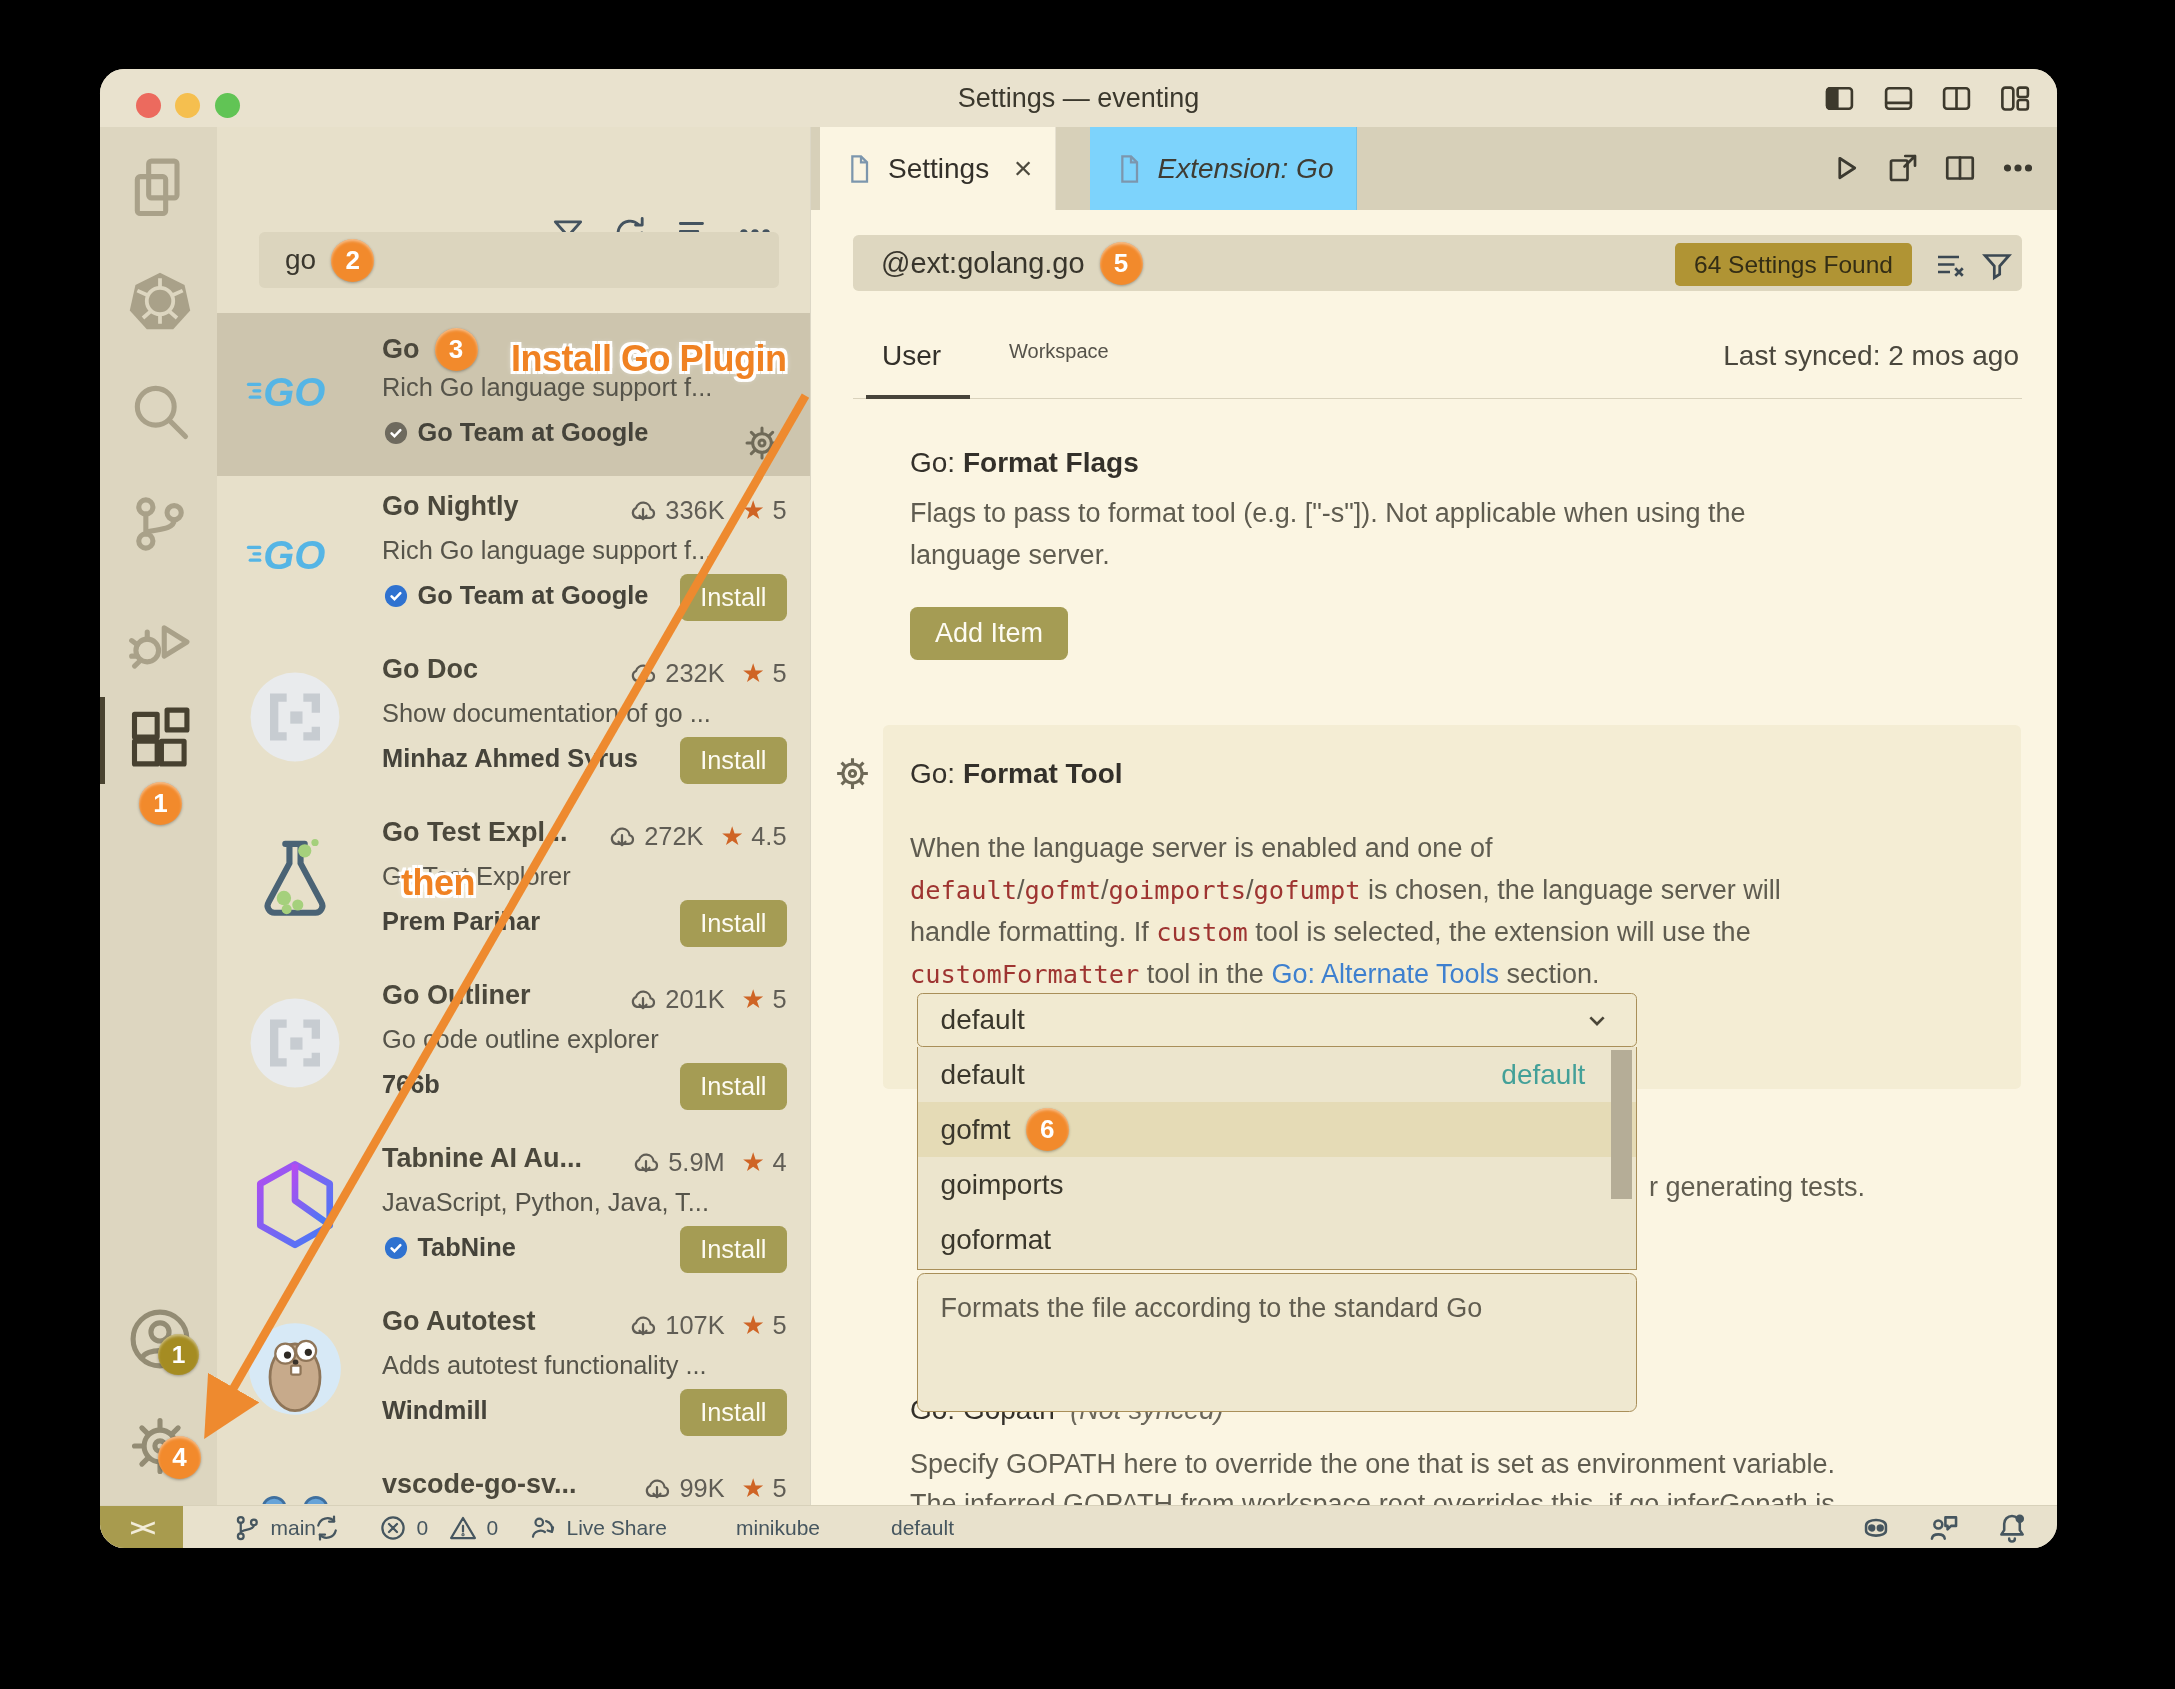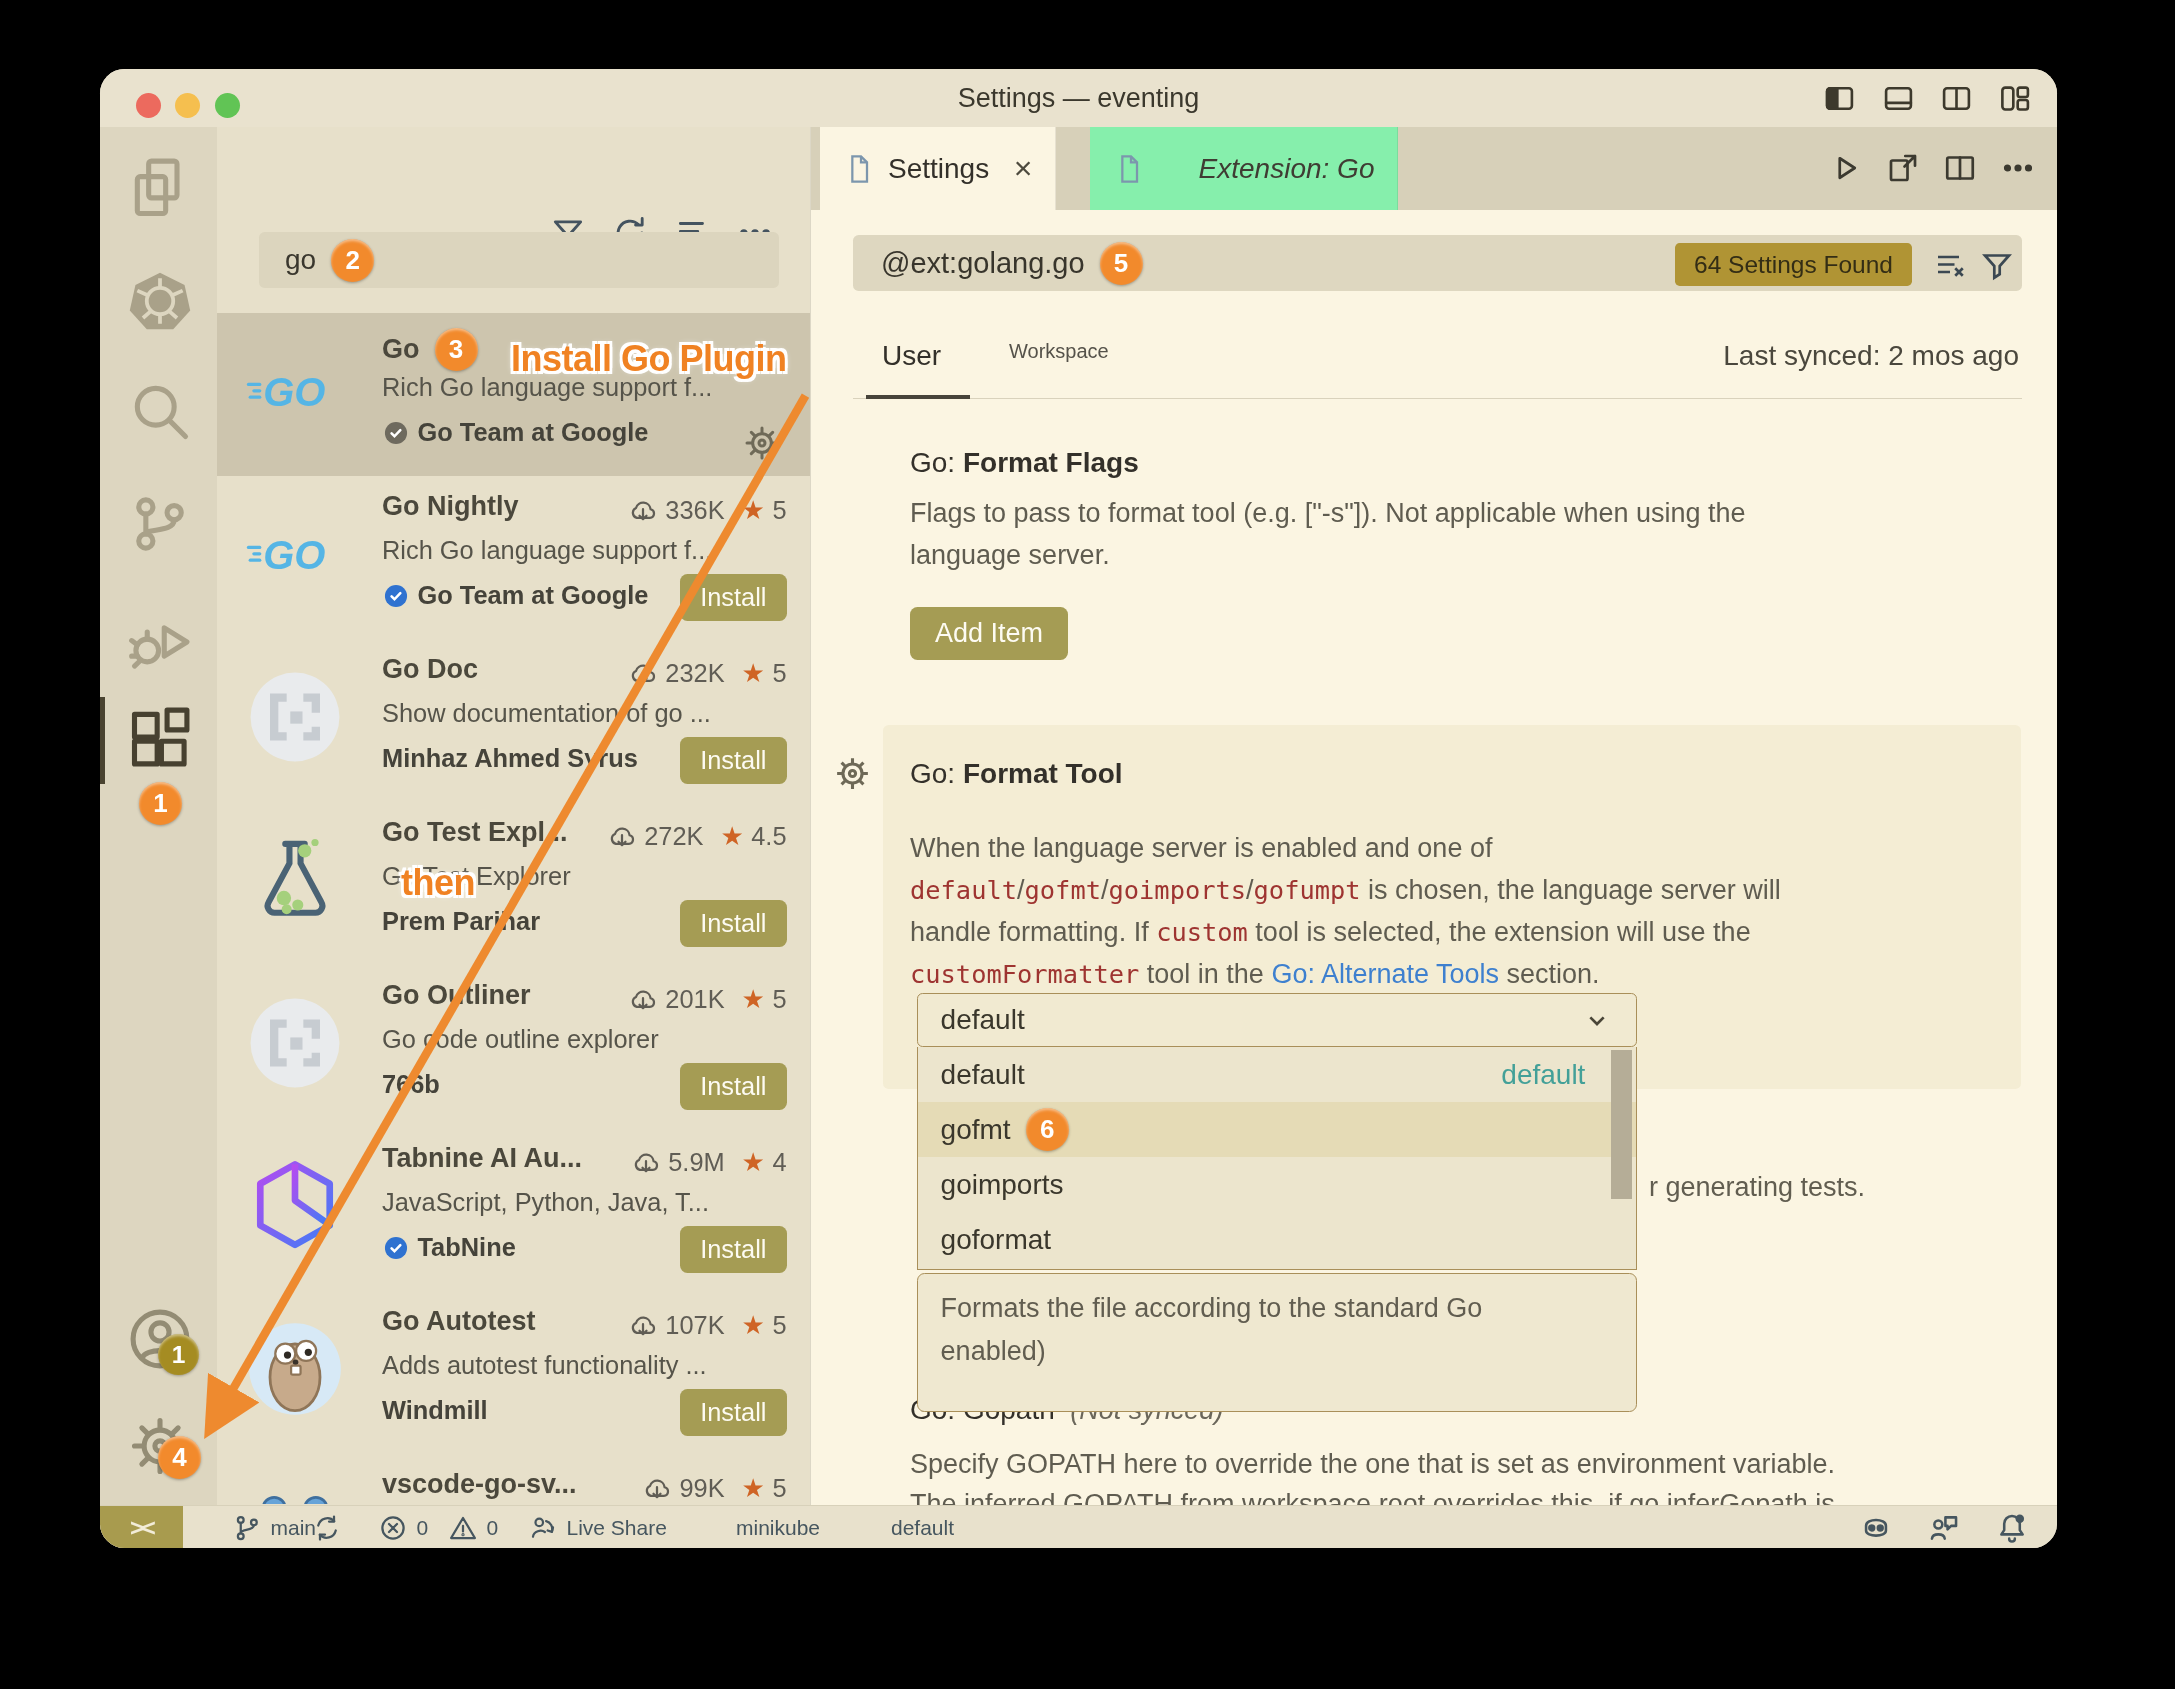--- a/index.html
+++ b/index.html
@@ -42,21 +42,21 @@
   .install-btn{position:absolute;right:23.5px;top:98px;height:47px;padding:0 20px;background:#a59c54;color:#fdfbf2;
                font-size:25.4px;border-radius:7.5px;display:flex;align-items:center;}
   .ext-gear{position:absolute;right:28px;bottom:13px;width:40px;height:40px;color:#6f6a58;}
   
   .editor{position:absolute;left:710px;top:58px;width:1247px;height:1378px;background:#fbf5e2;
           border-left:0.9px solid rgba(0,0,0,.12);box-sizing:border-box;}
   .tabbar{position:absolute;left:0;top:0;width:100%;height:83px;background:#d7d0b9;}
   .tab{position:absolute;top:0;height:83px;display:flex;align-items:center;box-sizing:border-box;
        border-right:0.9px solid rgba(0,0,0,.08);padding:0 22.6px;}
   .tab.active{background:#fbf5e2;}
-  .tab.inactive{background:#86efac;gap:41px;}
+  .tab.inactive{background:#7dd3fc;}
   .tab .ficon{width:32px;height:32px;color:#7c96ad;margin-right:13px;}
   .tab-label{font-size:28px;color:#33302a;}
   .tab-label.italic{font-style:italic;color:#3f3c33;}
   .tab-close{font-size:32px;color:#4d4a3e;margin-left:24.5px;}
   .ed-actions{position:absolute;right:21px;top:22.6px;display:flex;gap:21.7px;color:#3c3a30;}
   .ed-actions .eai{width:36px;height:36px;}
   .settings-body{position:absolute;left:0;top:83px;width:100%;height:1295px;overflow:hidden;}
   .set-search{position:absolute;left:42px;top:25.4px;width:1169px;height:56px;background:#ded7c0;border-radius:5.6px;
               display:flex;align-items:center;padding-left:28px;box-sizing:border-box;font-size:29px;color:#38352c;}
   .found-badge{position:absolute;left:864px;top:33px;width:237px;height:43px;background:#b09434;border-radius:4.7px;
@@ -646,21 +646,20 @@
 
    </div>
             <div class="dd-row">
      <span>goformat</span>
 
    </div>
             <div class="dd-scroll"></div>
           </div>
         <div class="dd-info">
           <div>Formats the file according to the standard Go</div>
-          <div>enabled)</div>
         </div>
 
         <div class="bg-fragment">r generating tests.</div>
 
         <div class="set-heading gopath-head">
           <span style="font-weight:400;">Go: Gopath</span>&nbsp;&nbsp;<span class="gopath-suffix">(Not synced)</span>
         </div>
         <div class="set-desc gopath-desc">Specify GOPATH here to override the one that is set as environment variable.</div>
         <div class="set-desc gopath-desc2">The inferred GOPATH from workspace root overrides this, if go.inferGopath is</div>
       </div>

